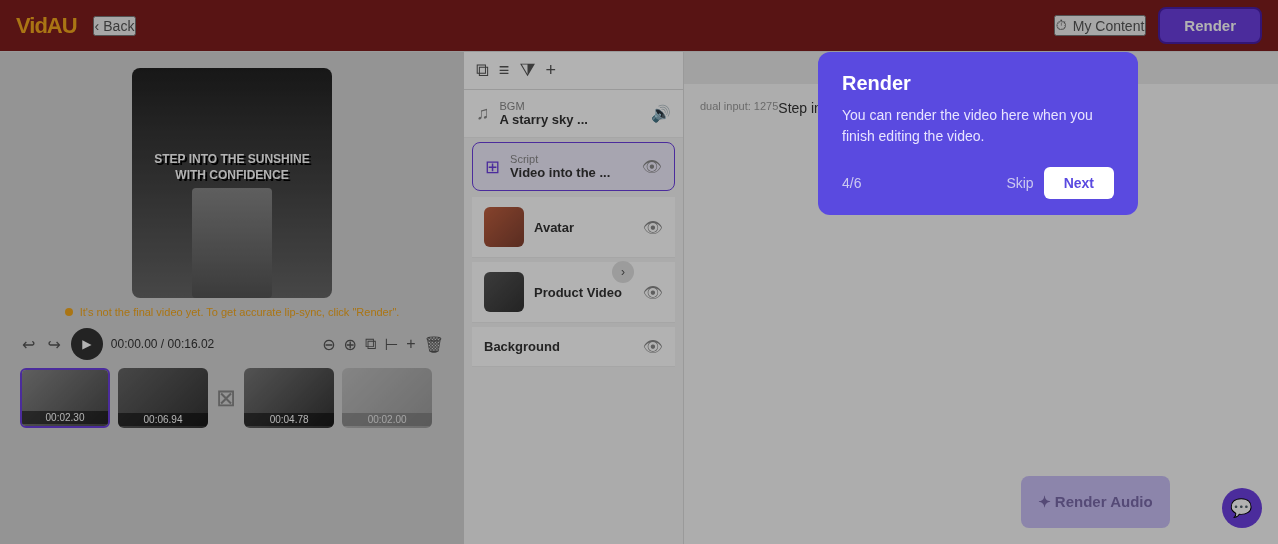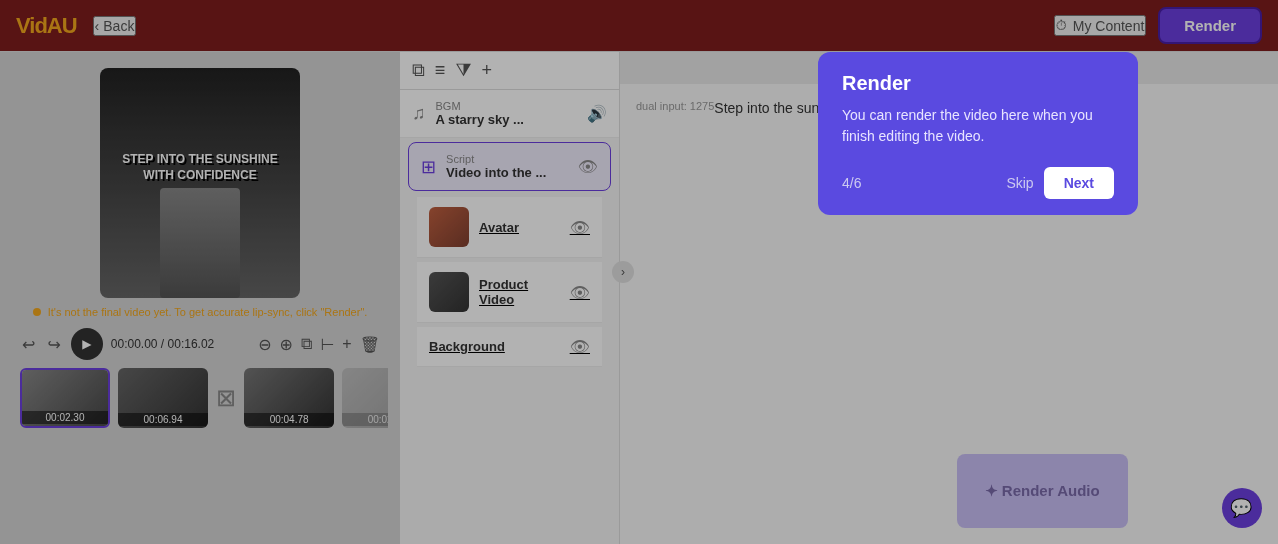--- a/index.html
+++ b/index.html
@@ -62,21 +62,21 @@
     }
 
     
     .main {
       display: flex;
       height: calc(544px - 52px);
     }
 
     
     .left-panel {
-      width: 400px;
+      width: 464px;
       background: #d4d4d4;
       display: flex;
       flex-direction: column;
       align-items: center;
       padding: 16px 12px 0;
       position: relative;
     }
     .video-preview {
       width: 200px;
       height: 230px;
@@ -251,22 +251,21 @@
       gap: 10px;
       background: #fff;
     }
     .layer-item.active {
       background: #f0ecfd;
       border: 1.5px solid #6c3fe0;
       border-radius: 8px;
       margin: 4px 8px;
     }
     .layer-item:not(.active) {
-      margin: 2px 17px;
-      text-decoration: underline;
+      margin: 2px 8px;
     }
     .layer-thumb {
       width: 40px;
       height: 40px;
       border-radius: 6px;
       background: #888;
       flex-shrink: 0;
       overflow: hidden;
     }
     .layer-info { flex: 1; }
@@ -337,21 +336,21 @@
     }
     .render-audio-btn {
       display: flex;
       align-items: center;
       justify-content: center;
       gap: 8px;
       background: #c9bff5;
       color: #7a6aaa;
       border: none;
       border-radius: 8px;
-      padding: 28px;
+      padding: 17px;
       font-size: 15px;
       font-weight: 600;
       cursor: not-allowed;
       margin-top: auto;
     }
     .chat-btn {
       position: absolute;
       right: 16px;
       bottom: 16px;
       width: 40px;

